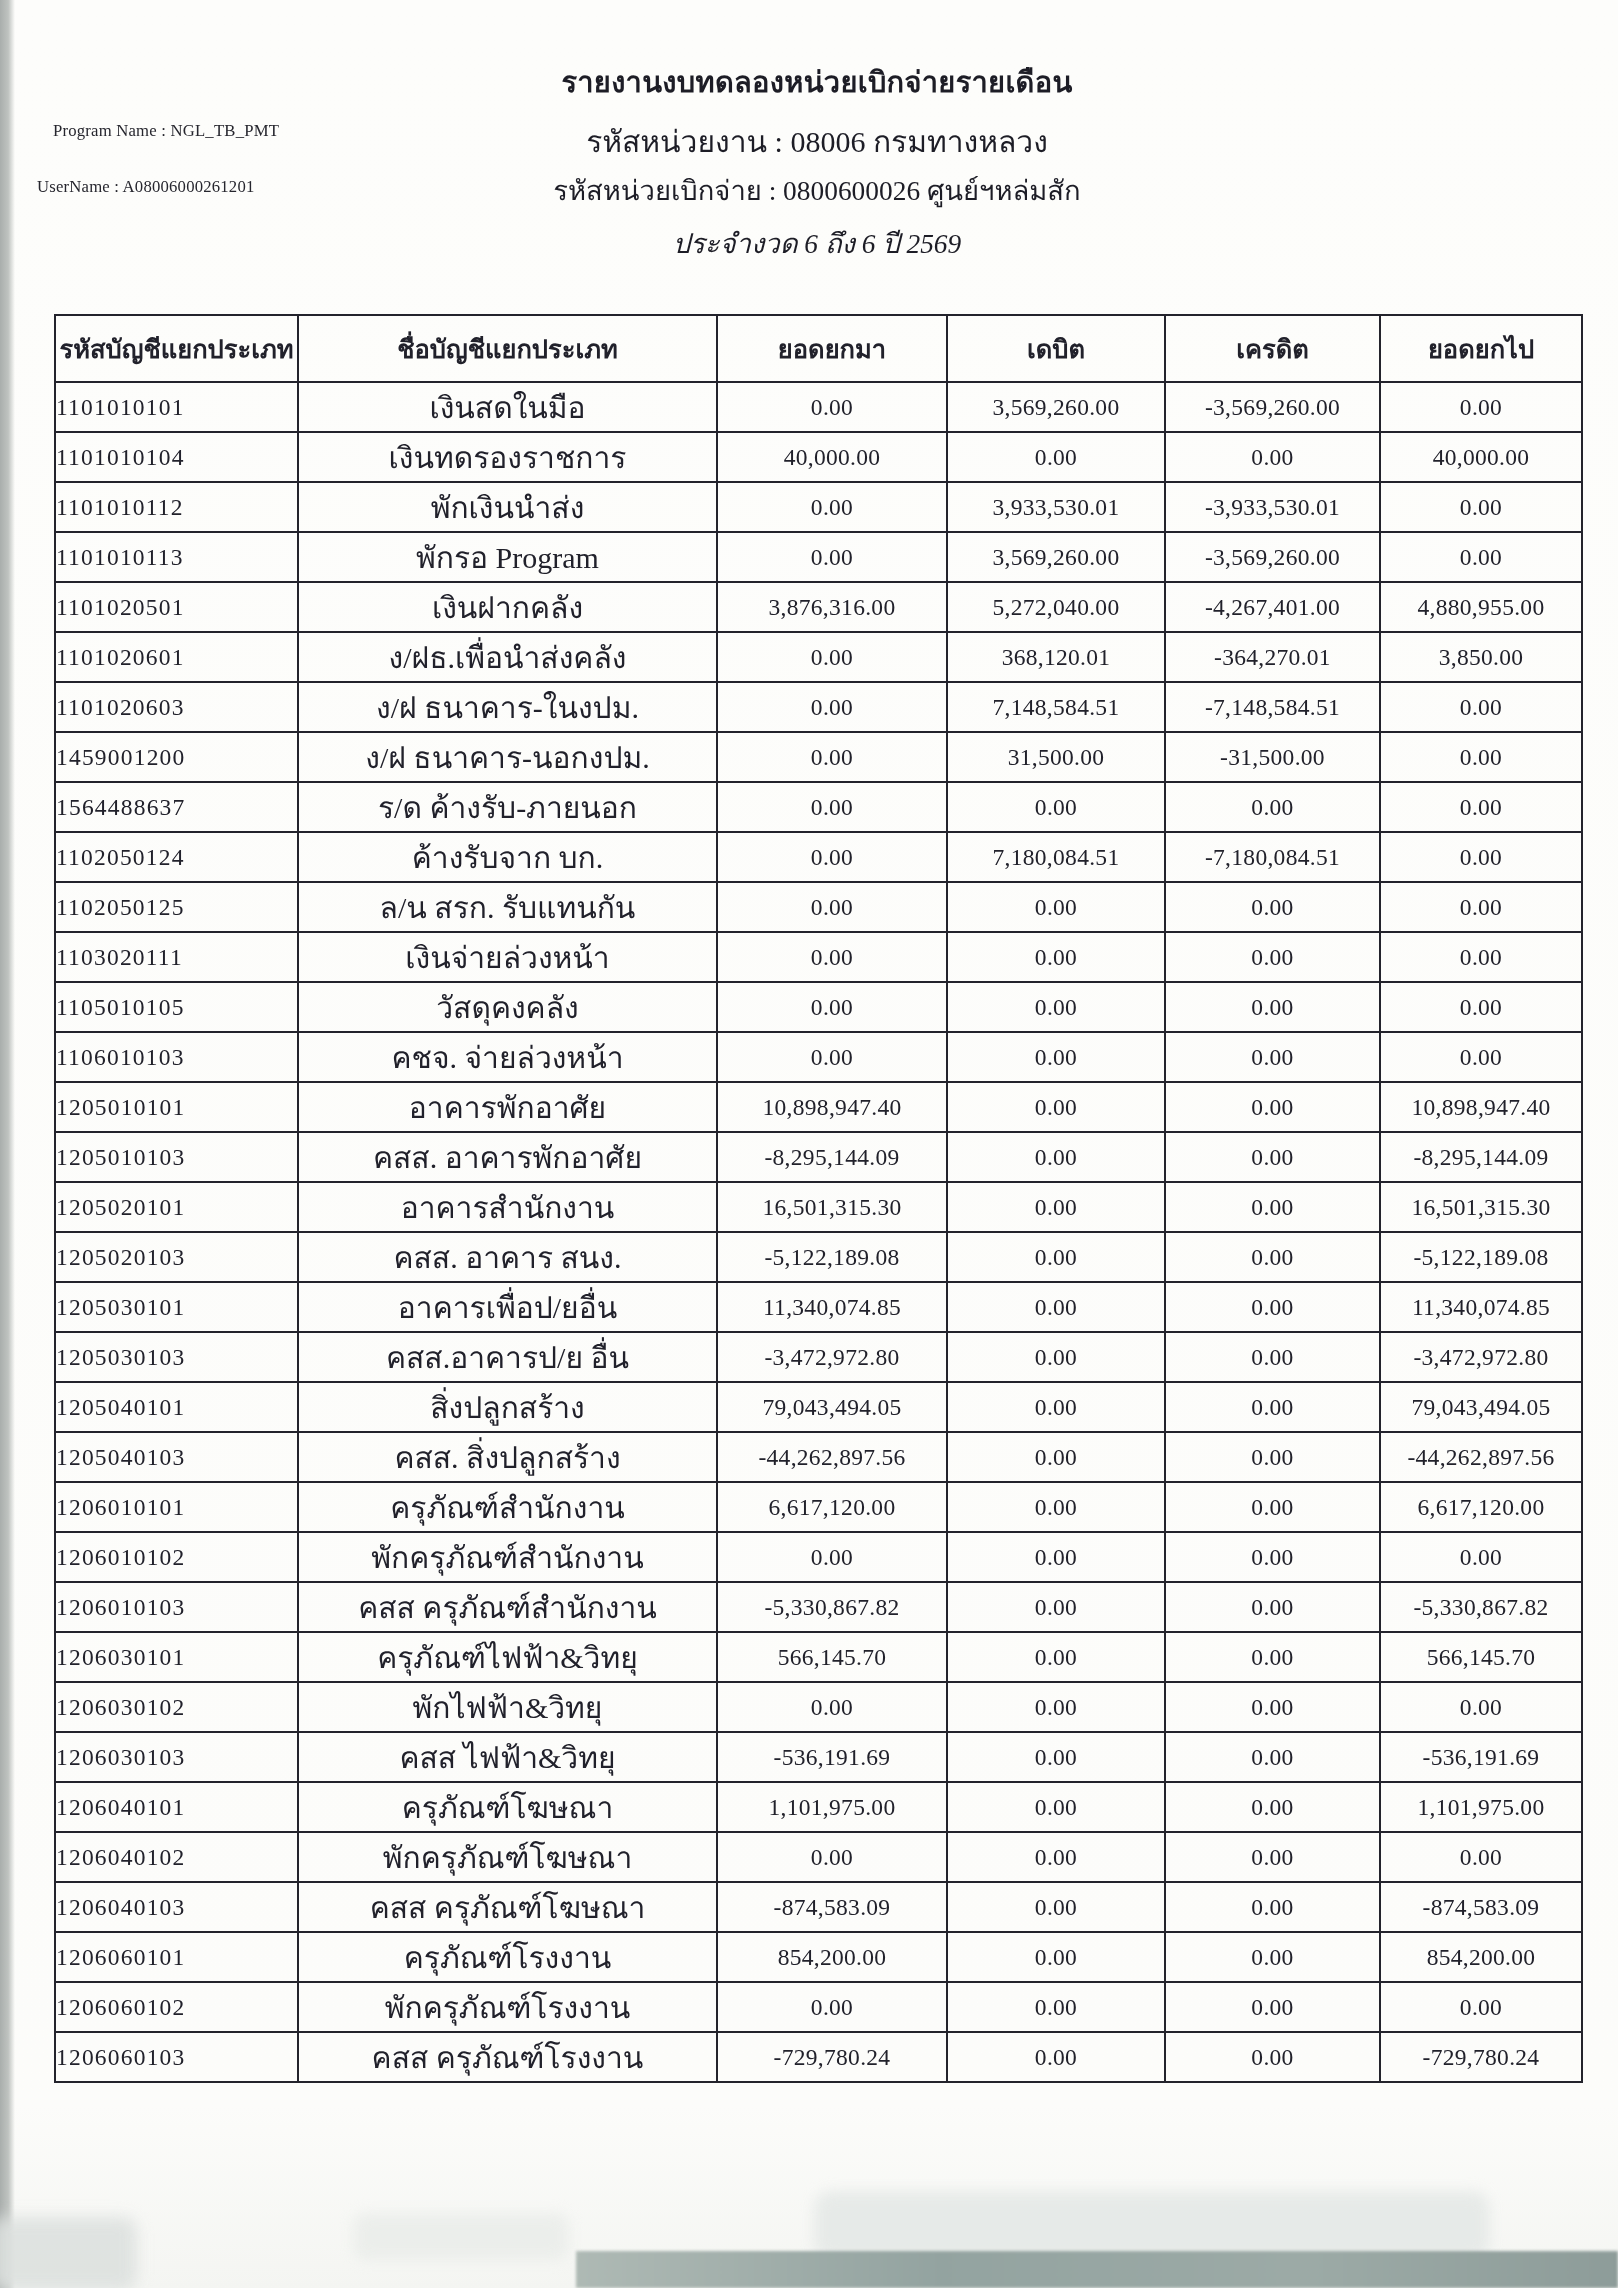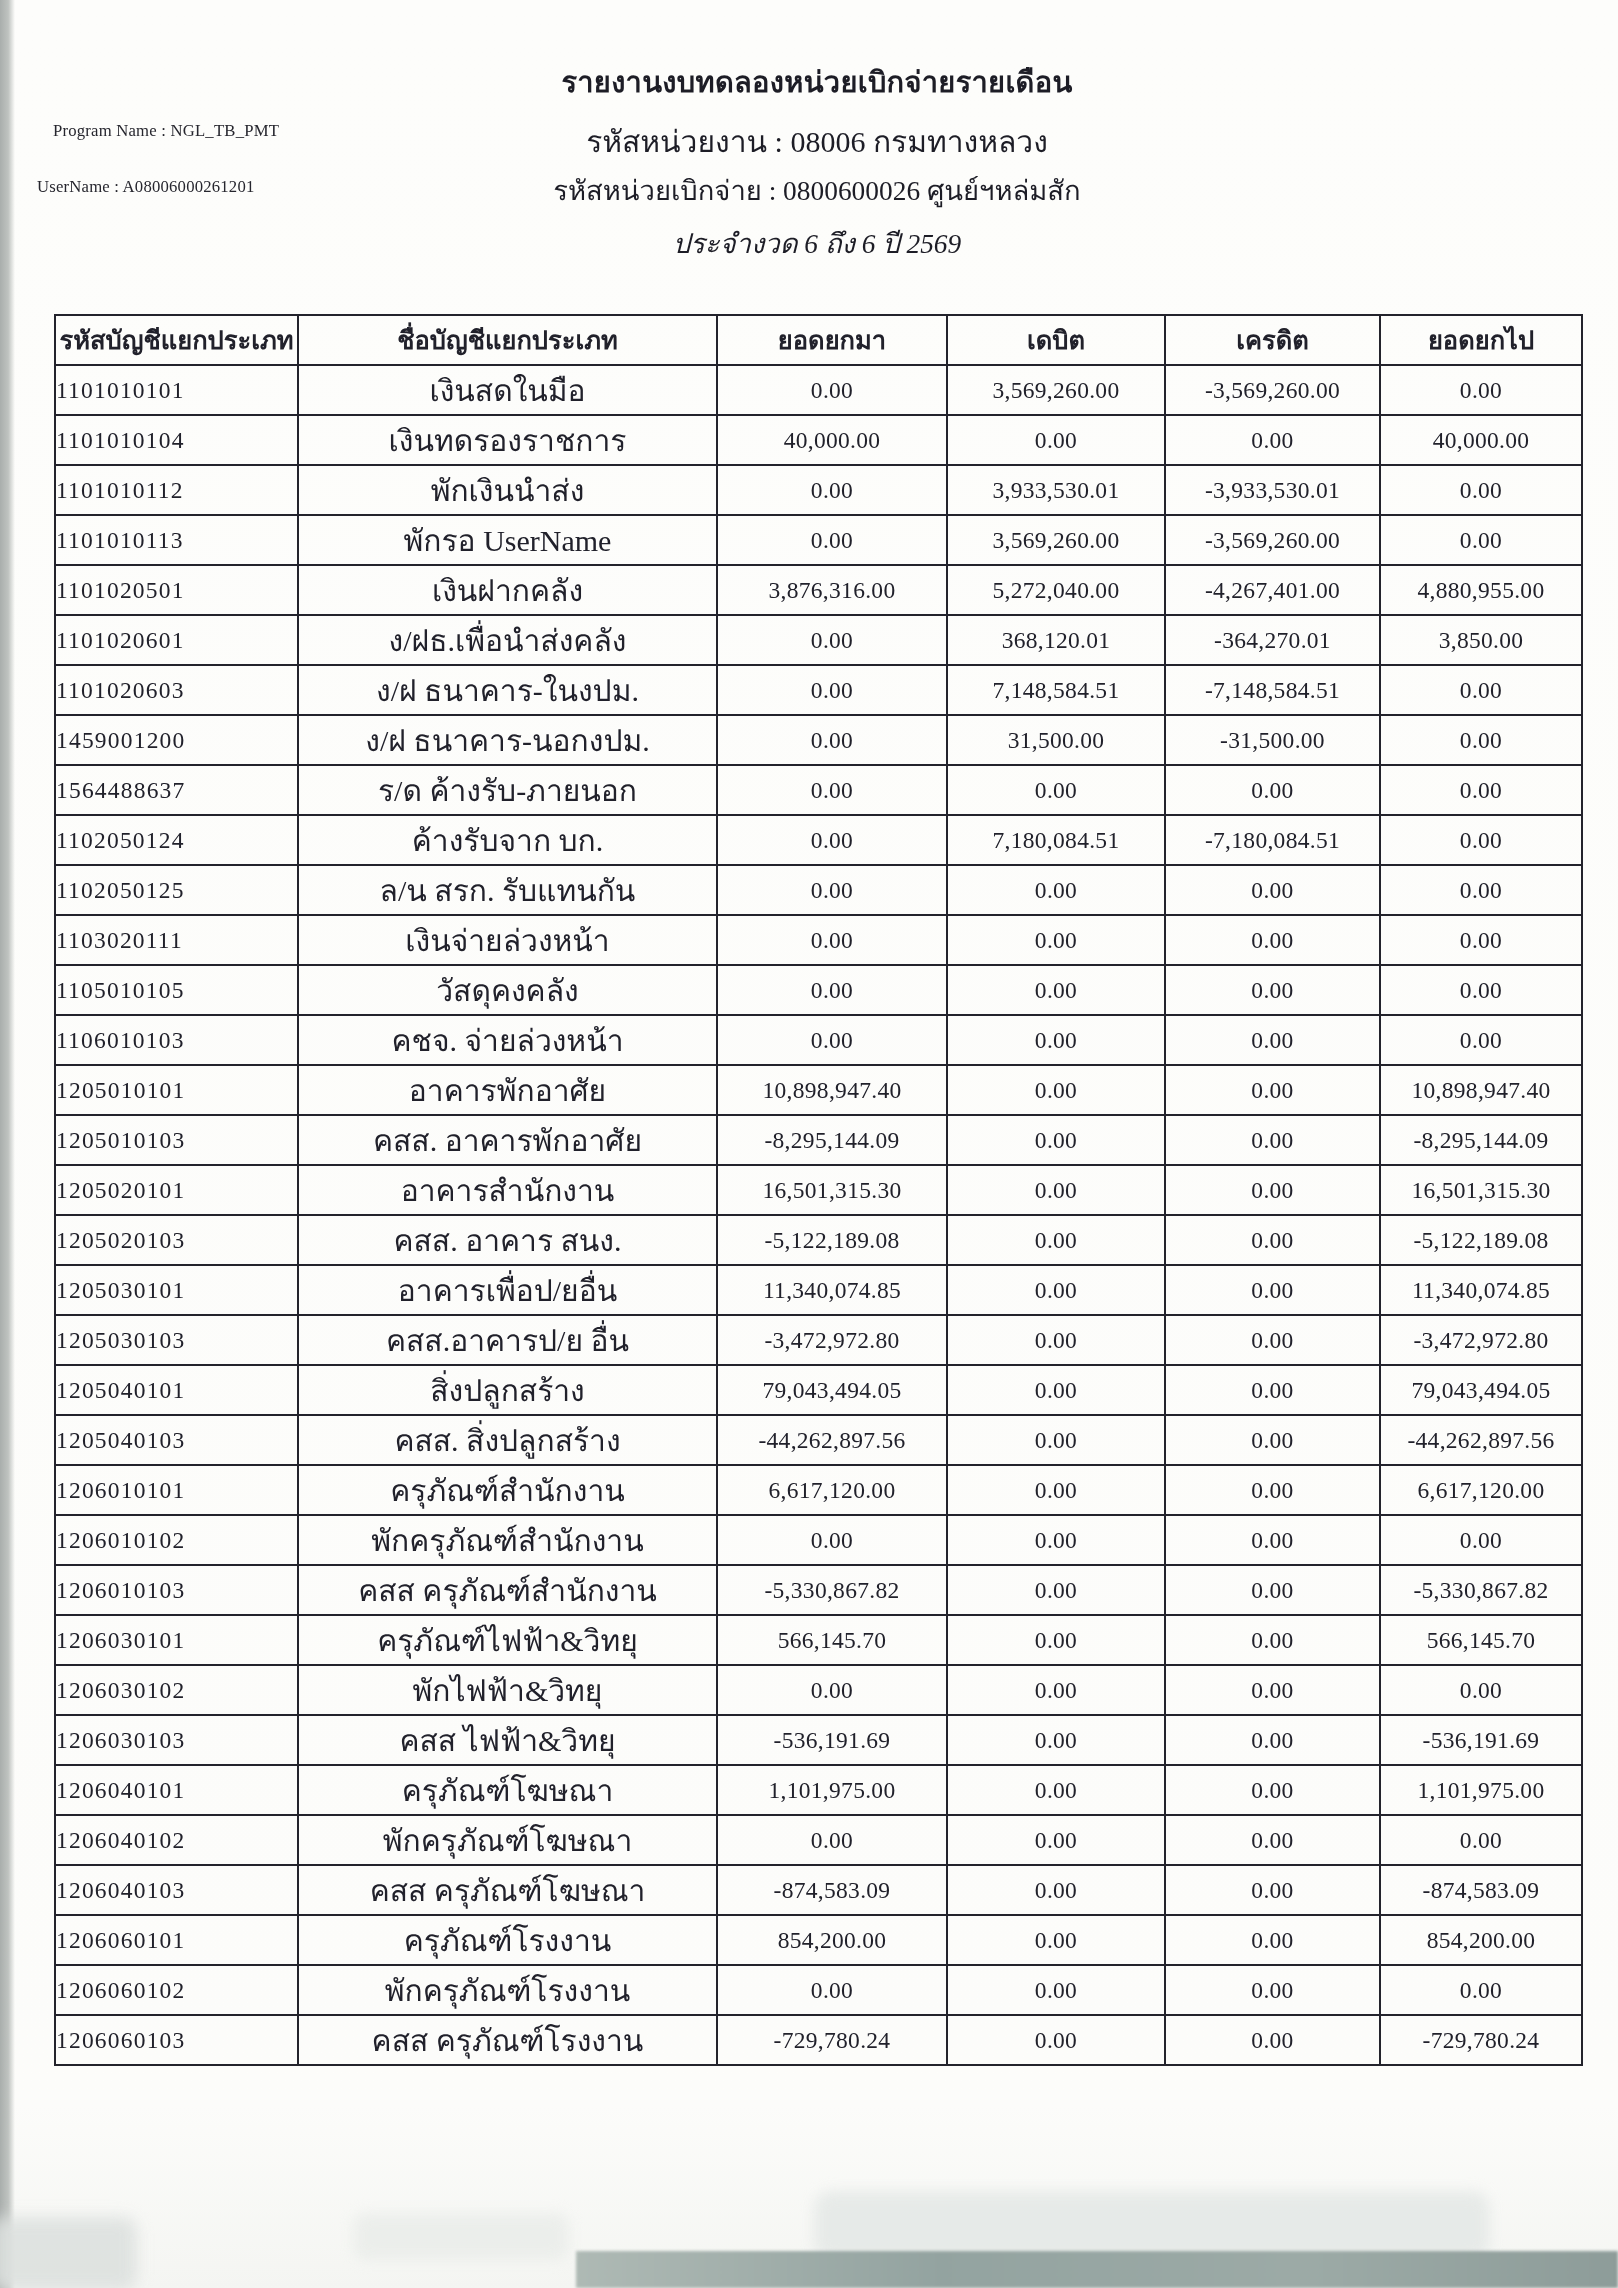--- a/index.html
+++ b/index.html
@@ -61,21 +61,21 @@
     border-collapse:collapse;table-layout:fixed;
     background:transparent;
   }
   table.tb th,table.tb td{
     border:2px solid #23232c;
     padding:0;
     overflow:hidden;white-space:nowrap;
     color:#21212b;
   }
   table.tb{border:2.9px solid #1e1e27;}
-  table.tb thead tr{height:50px;}
+  table.tb thead tr{height:67px;}
   table.tb tbody tr{height:50px;}
   table.tb th{
     font-size:25.5px;font-weight:600;text-align:center;vertical-align:middle;
   }
   td.c-code{font-size:23.5px;text-align:left;padding-left:13.7px;letter-spacing:1.2px;}
   td.c-name{font-size:30px;text-align:center;padding-left:8.8px;}
   td.c-num{font-size:23.5px;text-align:center;letter-spacing:0.3px;}
 </style>
 </head>
 <body>
@@ -131,21 +131,21 @@
         <tr>
           <td class="c-code">1101010112</td>
           <td class="c-name">พักเงินนำส่ง</td>
           <td class="c-num">0.00</td>
           <td class="c-num">3,933,530.01</td>
           <td class="c-num">-3,933,530.01</td>
           <td class="c-num">0.00</td>
         </tr>
         <tr>
           <td class="c-code">1101010113</td>
-          <td class="c-name">พักรอ UserName</td>
+          <td class="c-name">พักรอ Program</td>
           <td class="c-num">0.00</td>
           <td class="c-num">3,569,260.00</td>
           <td class="c-num">-3,569,260.00</td>
           <td class="c-num">0.00</td>
         </tr>
         <tr>
           <td class="c-code">1101020501</td>
           <td class="c-name">เงินฝากคลัง</td>
           <td class="c-num">3,876,316.00</td>
           <td class="c-num">5,272,040.00</td>

